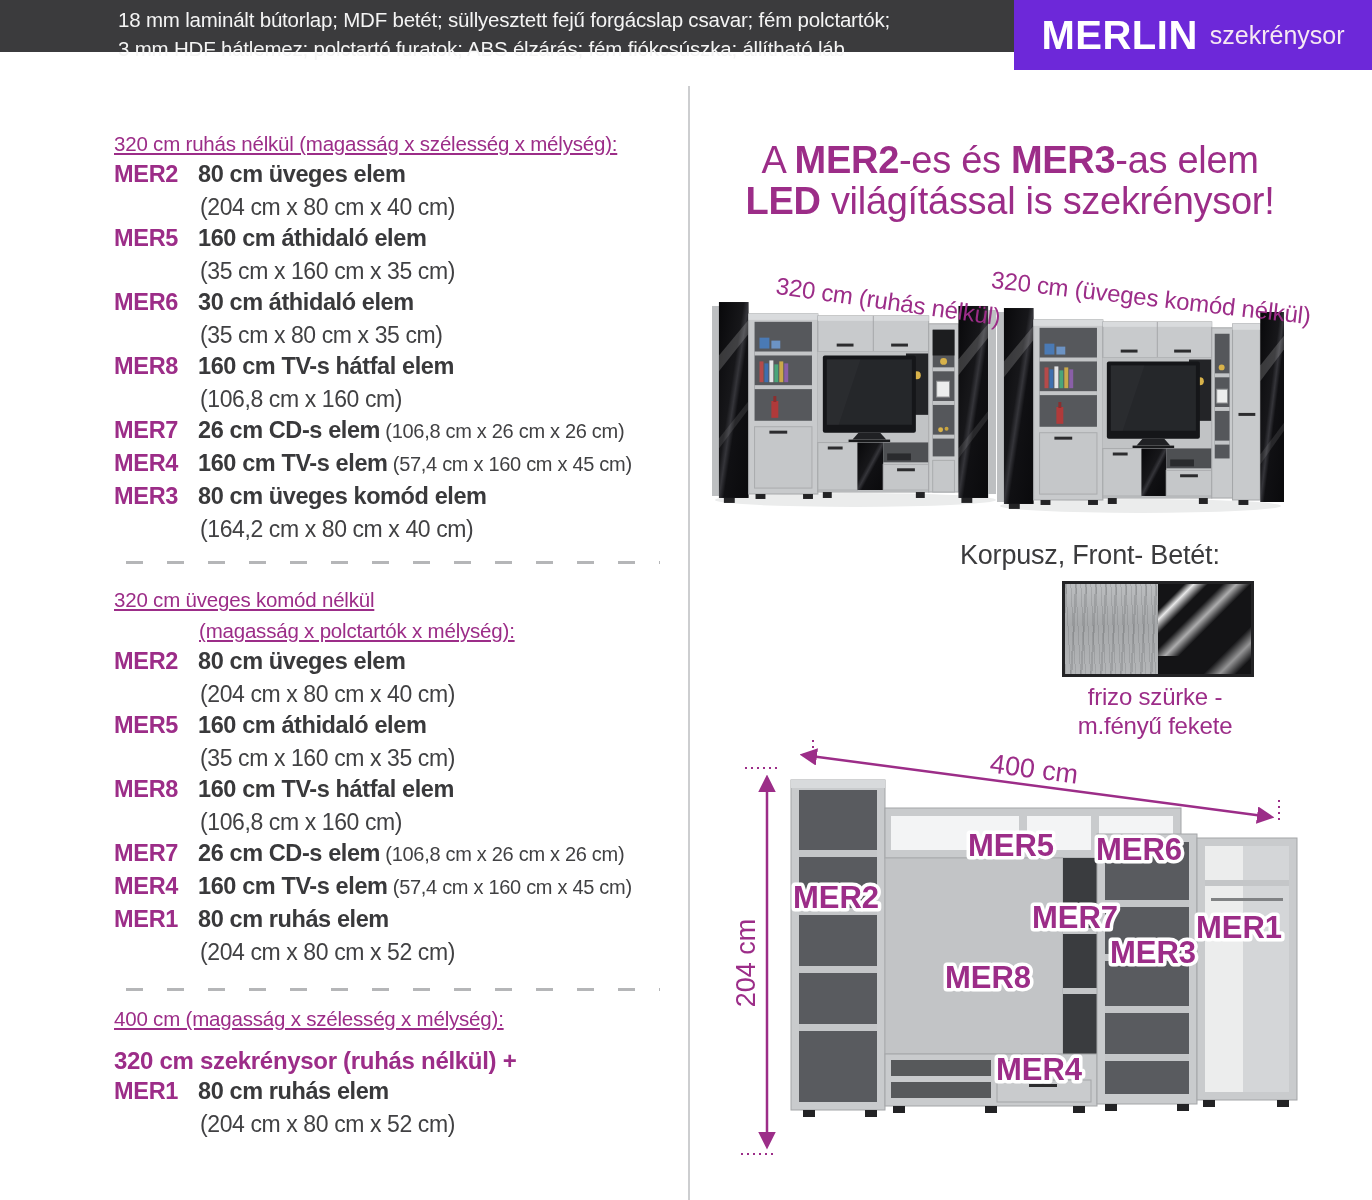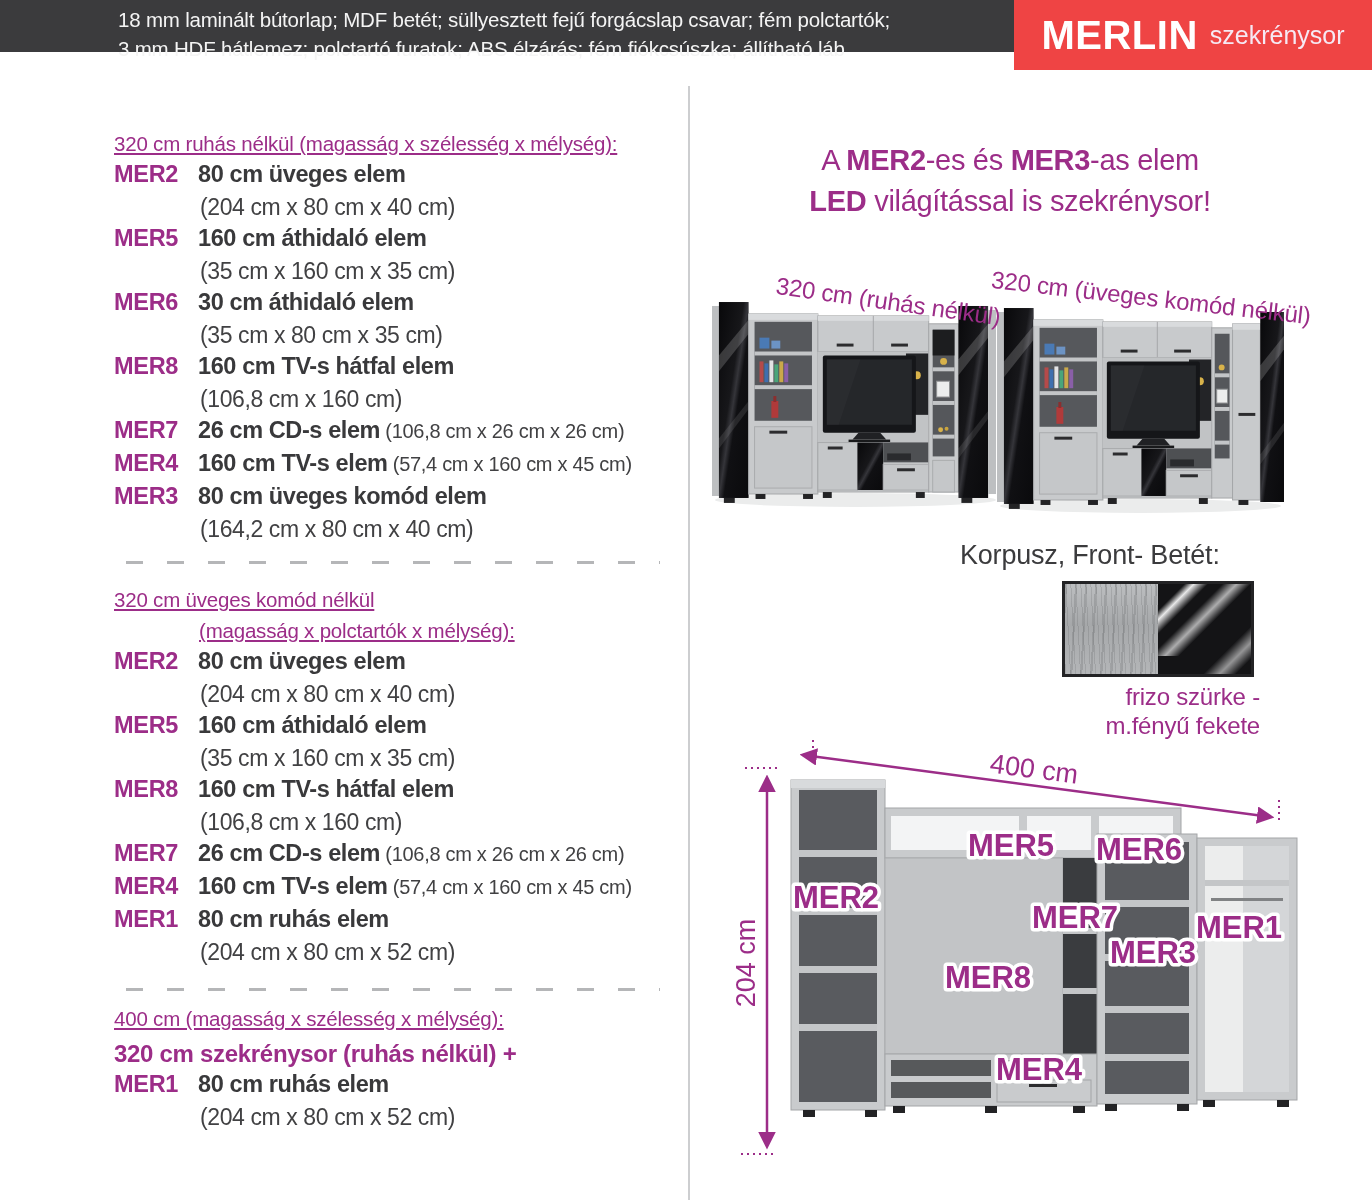--- a/index.html
+++ b/index.html
@@ -3,50 +3,50 @@
 <meta charset="utf-8">
 <style>
   html,body{margin:0;padding:0;background:#fff;}
   .page{position:relative;width:1372px;height:1200px;background:#fff;overflow:hidden;
         font-family:"Liberation Sans",sans-serif;color:#3a3a3c;}
 
   
   .topbar{position:absolute;left:0;top:0;width:1372px;height:52px;background:#3b3b3d;}
   .spec{position:absolute;left:118px;top:6px;color:#f4f4f4;font-size:20.5px;line-height:28.5px;
         letter-spacing:-0.2px;white-space:nowrap;}
-  .brand{position:absolute;left:1014px;top:0;width:358px;height:70px;background:#ef4444;
+  .brand{position:absolute;left:1014px;top:0;width:358px;height:70px;background:#6d28d9;
          display:flex;align-items:center;justify-content:center;gap:12px;}
   .brand-name{color:#fff;font-weight:bold;font-size:40px;letter-spacing:0.5px;}
   .brand-suffix{color:#f6e8f3;font-size:25px;}
 
   
   .vdivider{position:absolute;left:688px;top:86px;width:2px;height:1114px;background:#cdced0;}
 
   
   .left-col{position:absolute;left:114px;top:128px;width:565px;}
   .sec-title{color:#9c2d88;font-size:20.5px;line-height:31px;text-decoration:underline;
              letter-spacing:-0.2px;white-space:nowrap;}
   .tl-indent{padding-left:85px;}
-  .sec-lead{color:#9c2d88;font-size:24px;font-weight:bold;line-height:31px;margin-top:4px;
+  .sec-lead{color:#9c2d88;font-size:24px;font-weight:bold;line-height:31px;margin-top:11px;
             letter-spacing:-0.3px;white-space:nowrap;}
   .item-row{line-height:31px;white-space:nowrap;}
   .code{display:inline-block;width:84px;color:#9c2d88;font-weight:bold;font-size:23.5px;
         letter-spacing:-0.3px;}
   .iname{color:#39393b;font-weight:bold;font-size:23.5px;letter-spacing:-0.4px;}
   .idims-inline{color:#414143;font-size:20px;letter-spacing:-0.3px;}
   .idims{padding-left:86px;color:#414143;font-size:23px;line-height:31px;letter-spacing:-0.4px;
          white-space:nowrap;}
   .dash-divider{height:3px;width:534px;margin-left:12px;
      background:repeating-linear-gradient(90deg,#b5b6b8 0 17px,transparent 17px 41px);}
   .d1{margin-top:16px;margin-bottom:20px;}
   .d2{margin-top:20px;margin-bottom:12px;}
 
   
   .led-note{position:absolute;left:740px;top:140px;width:540px;text-align:center;
-            color:#9c2d88;font-size:29px;line-height:41px;letter-spacing:-0.3px;}
+            color:#9c2d88;font-size:38px;line-height:41px;letter-spacing:-0.3px;}
   .led-note b{font-weight:bold;}
 
   .photo-label{position:absolute;color:#9c2d88;font-size:24px;font-weight:500;white-space:nowrap;
                transform-origin:left top;letter-spacing:-0.2px;}
   .photo-label-1{left:778px;top:272px;transform:rotate(8deg);}
   .photo-label-2{left:993px;top:266px;transform:rotate(6.5deg);}
   .photo{position:absolute;}
   .photo-1{left:712px;top:290px;}
   .photo-2{left:997px;top:296px;}
 
@@ -58,21 +58,21 @@
      background:
        repeating-linear-gradient(93deg,rgba(110,112,114,.30) 0 2px,transparent 2px 10px),
        repeating-linear-gradient(87deg,rgba(80,82,84,.18) 0 1px,transparent 1px 5px),
        linear-gradient(180deg,#bcbec0,#a6a8aa 45%,#b4b6b8);}
   .swatch-black{width:50%;height:100%;position:relative;background:#141416;overflow:hidden;}
   .swatch-black::before{content:"";position:absolute;left:-10%;top:-40%;width:140%;height:120%;
      background:linear-gradient(135deg,transparent 30%,rgba(255,255,255,.9) 34%,transparent 40%,
                 transparent 46%,rgba(255,255,255,.65) 52%,transparent 58%);}
   .swatch-black::after{content:"";position:absolute;right:-20%;bottom:-35%;width:90%;height:90%;
      background:linear-gradient(135deg,transparent 40%,rgba(255,255,255,.55) 50%,transparent 60%);}
-  .finish-caption{position:absolute;left:1050px;top:682px;width:210px;text-align:right;
+  .finish-caption{position:absolute;left:1050px;top:682px;width:210px;text-align:center;
                   color:#9c2d88;font-size:24px;line-height:29px;letter-spacing:-0.2px;}
 
   .diagram{position:absolute;left:733px;top:738px;}
   .dim-label{fill:#9c2d88;font-size:27px;font-family:"Liberation Sans",sans-serif;}
   .part-label{fill:#9c2d88;font-size:31px;font-weight:bold;stroke:#fff;stroke-width:7px;
               paint-order:stroke;stroke-linejoin:round;font-family:"Liberation Sans",sans-serif;}
 </style>
 </head>
 <body>
 

